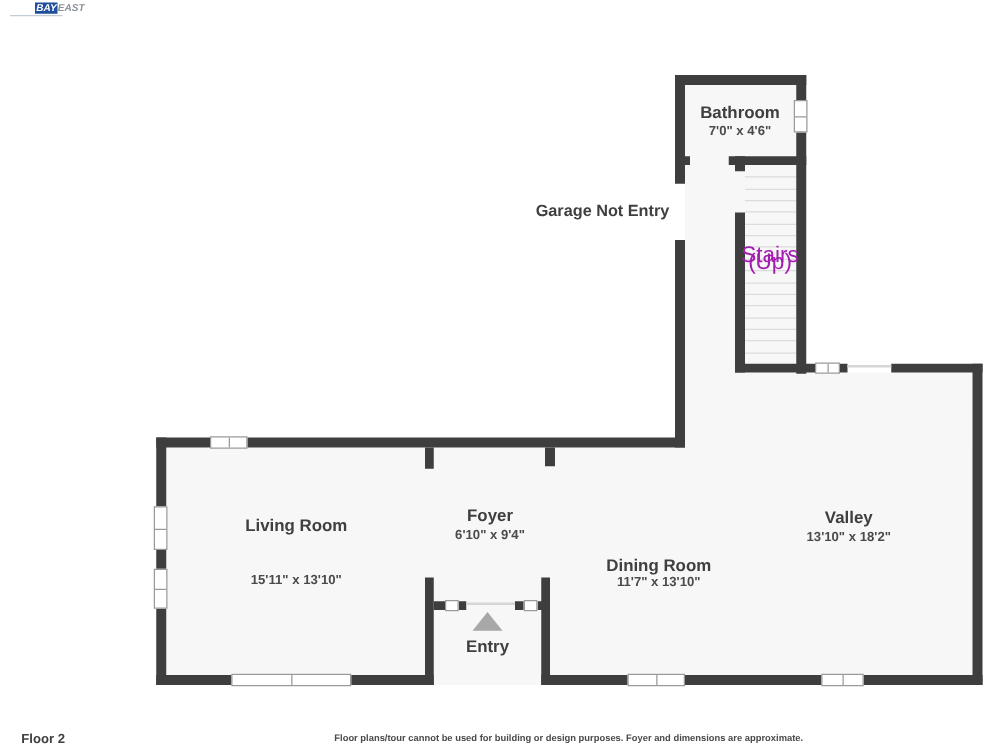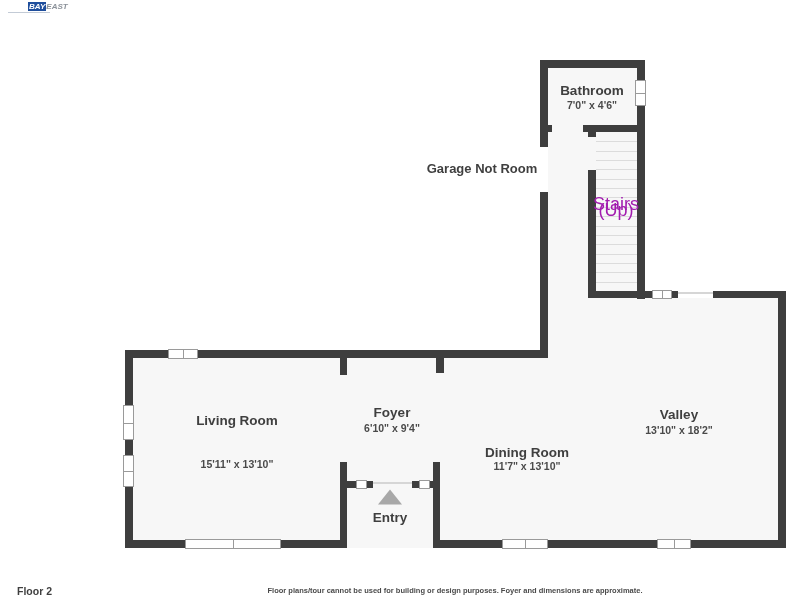--- a/index.html
+++ b/index.html
@@ -118,21 +118,21 @@
     </div>
   <div class="win" style="left:652px;top:290px;width:20px;height:9px;">
       <div class="divider-v"></div>
     </div>
   <div class="win" style="left:356px;top:480px;width:11px;height:9px;"></div>
   <div class="win" style="left:419px;top:480px;width:11px;height:9px;"></div>
 
   <div class="lbl room-name" style="left:592px;top:90px;">Bathroom</div>
   <div class="lbl room-dims" style="left:592px;top:105px;">7'0" x 4'6"</div>
 
-  <div class="lbl note" style="left:482px;top:168px;">Garage Not Room</div>
+  <div class="lbl note" style="left:482px;top:168px;">Garage Not Entry</div>
 
   <div class="lbl room-name-sm" style="left:616px;top:204px;">Stairs</div>
   <div class="lbl room-name-sm" style="left:616px;top:210px;">(Up)</div>
 
   <div class="lbl room-name" style="left:679px;top:414px;">Valley</div>
   <div class="lbl room-dims" style="left:679px;top:430px;">13'10" x 18'2"</div>
 
   <div class="lbl room-name" style="left:392px;top:412px;">Foyer</div>
   <div class="lbl room-dims" style="left:392px;top:428px;">6'10" x 9'4"</div>
 

